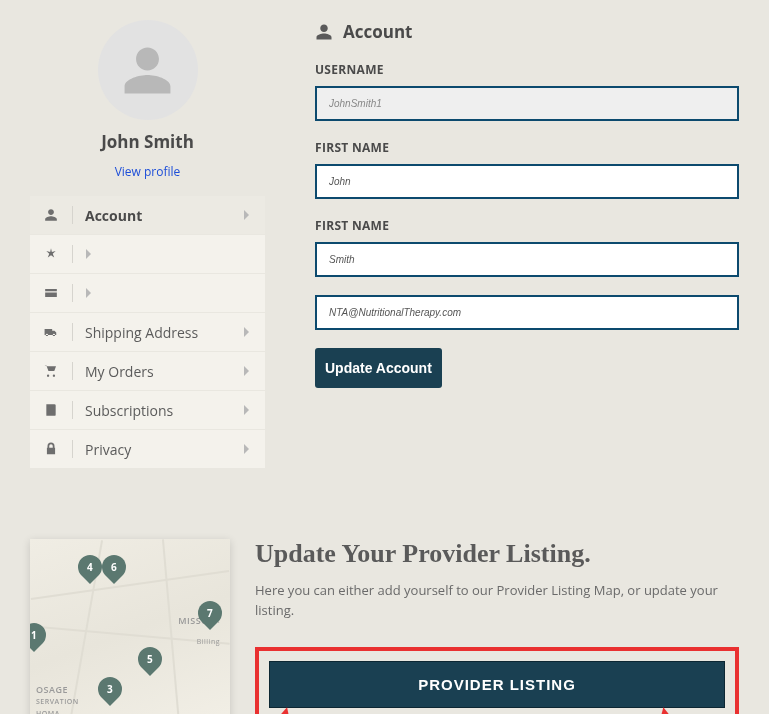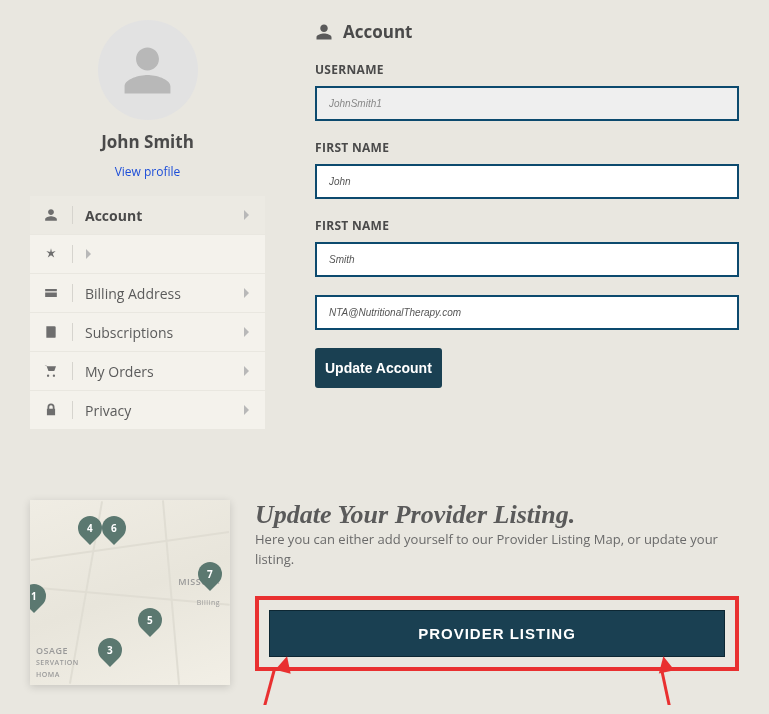--- a/index.html
+++ b/index.html
@@ -54,21 +54,21 @@
 .pin-shape { width: 24px; height: 24px; background: #5b7870; border-radius: 50% 50% 50% 0; transform: rotate(-45deg); display: flex; align-items: center; justify-content: center; }
 .pin-num { transform: rotate(45deg); color: #fff; font-size: 10px; font-weight: 700; }
 .p1 { top: 84px; left: -8px; }
 .p2 { top: 138px; left: 68px; }
 .p3 { top: 16px; left: 48px; }
 .p4 { top: 108px; left: 108px; }
 .p5 { top: 16px; left: 72px; }
 .p6 { top: 62px; left: 168px; }
 
 .listing-col { flex: 1; }
-.listing-title { font-family: Georgia, serif; font-size: 26px; color: #5a5a5a; margin-bottom: 0; font-style: italic; }
+.listing-title { font-family: Georgia, serif; font-size: 26px; color: #5a5a5a; margin-bottom: 12px; }
 .listing-desc { font-size: 13px; color: #6a6a6a; line-height: 1.5; margin-bottom: 27px; }
 .listing-btn-wrap { border: 4px solid #e93030; padding: 10px; position: relative; }
 .listing-btn { width: 100%; background: #1a4052; color: #fff; border: 1px solid #0d2733; padding: 14px 0; font-size: 15px; font-weight: 700; letter-spacing: 1px; cursor: pointer; }
 .arrow-line { position: absolute; width: 3px; height: 48px; background: #e93030; transform-origin: top center; }
 .arrow-head { position: absolute; width: 0; height: 0; border-left: 8px solid transparent; border-right: 8px solid transparent; border-bottom: 16px solid #e93030; }
 .a-left-line { bottom: -50px; left: 14px; transform: rotate(15deg); }
 .a-left-head { bottom: -5px; left: 18px; transform: rotate(15deg); }
 .a-right-line { bottom: -50px; right: 72px; transform: rotate(-12deg); }
 .a-right-head { bottom: -5px; right: 62px; transform: rotate(-12deg); }
 </style>
@@ -112,45 +112,56 @@
                 <path d="M1 1l5 5-5 5"></path>
               </svg></span>
           </li>
           <li class="nav-item">
             <span class="nav-icon">
               <svg viewBox="0 0 24 24">
                 <path d="M2 5h20v4H2zM2 11h20v8H2z"></path>
               </svg>
             </span>
             <span class="nav-divider"></span>
-            <span class="nav-label">Billing Address</span>
+            <span class="nav-chevron"><svg viewBox="0 0 8 12">
+                <path d="M1 1l5 5-5 5"></path>
+              </svg></span>
+          </li>
+          <li class="nav-item">
+            <span class="nav-icon">
+              <svg viewBox="0 0 24 24">
+                <path d="M1 7h13v10H1zM14 10h4l3 3v4h-7zM5 19a2 2 0 100-4 2 2 0 000 4zm12 0a2 2 0 100-4 2 2 0 000 4z"></path>
+              </svg>
+            </span>
+            <span class="nav-divider"></span>
+            <span class="nav-label">Shipping Address</span>
+            <span class="nav-chevron"><svg viewBox="0 0 8 12">
+                <path d="M1 1l5 5-5 5"></path>
+              </svg></span>
+          </li>
+          <li class="nav-item">
+            <span class="nav-icon">
+              <svg viewBox="0 0 24 24">
+                <path d="M7 18a2 2 0 100 4 2 2 0 000-4zm10 0a2 2 0 100 4 2 2 0 000-4zM1 2h3l3.6 10h10l3-8H6"></path>
+              </svg>
+            </span>
+            <span class="nav-divider"></span>
+            <span class="nav-label">My Orders</span>
             <span class="nav-chevron"><svg viewBox="0 0 8 12">
                 <path d="M1 1l5 5-5 5"></path>
               </svg></span>
           </li>
           <li class="nav-item">
             <span class="nav-icon">
               <svg viewBox="0 0 24 24">
                 <path d="M4 2h14a2 2 0 012 2v16a2 2 0 01-2 2H4zM7 2v20"></path>
               </svg>
             </span>
             <span class="nav-divider"></span>
             <span class="nav-label">Subscriptions</span>
-            <span class="nav-chevron"><svg viewBox="0 0 8 12">
-                <path d="M1 1l5 5-5 5"></path>
-              </svg></span>
-          </li>
-          <li class="nav-item">
-            <span class="nav-icon">
-              <svg viewBox="0 0 24 24">
-                <path d="M7 18a2 2 0 100 4 2 2 0 000-4zm10 0a2 2 0 100 4 2 2 0 000-4zM1 2h3l3.6 10h10l3-8H6"></path>
-              </svg>
-            </span>
-            <span class="nav-divider"></span>
-            <span class="nav-label">My Orders</span>
             <span class="nav-chevron"><svg viewBox="0 0 8 12">
                 <path d="M1 1l5 5-5 5"></path>
               </svg></span>
           </li>
           <li class="nav-item">
             <span class="nav-icon">
               <svg viewBox="0 0 24 24">
                 <path d="M6 10V7a6 6 0 1112 0v3h1v11H5V10h1zm3 0h6V7a3 3 0 10-6 0v3z"></path>
               </svg>
             </span>

